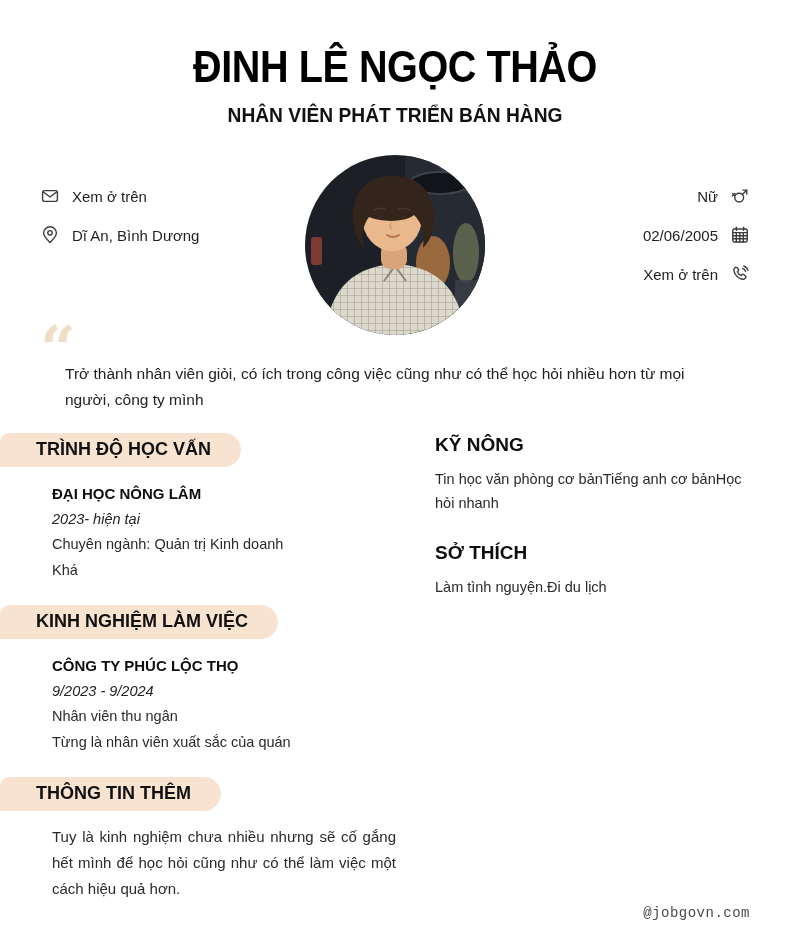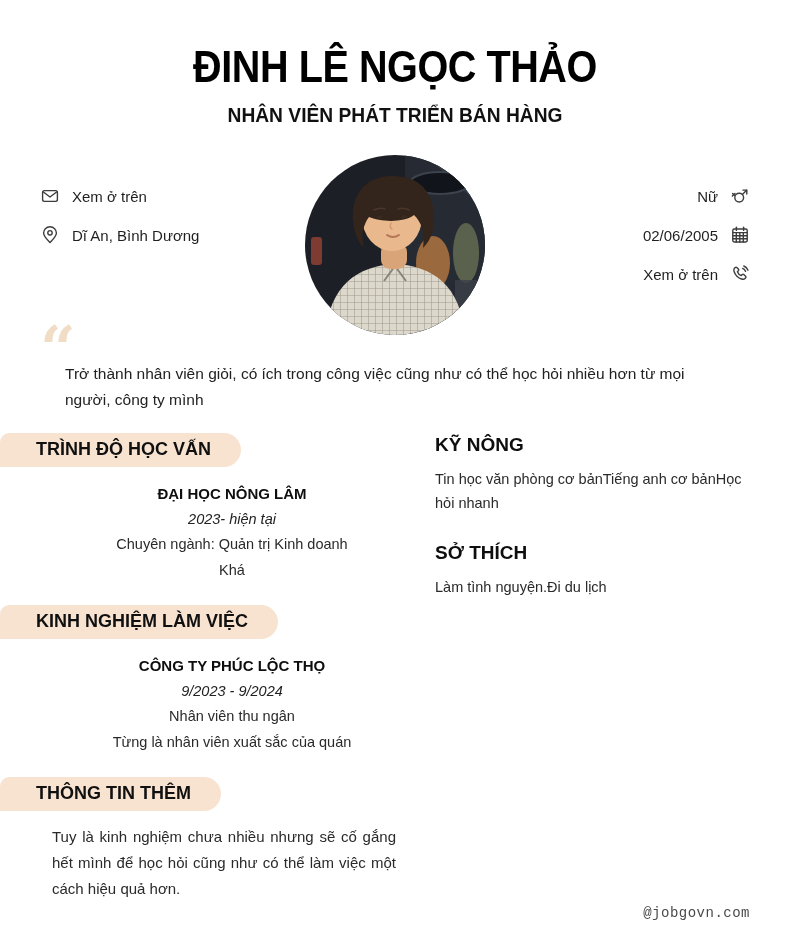--- a/index.html
+++ b/index.html
@@ -40,21 +40,21 @@
   }
   
   .left-col{position:absolute;left:0;top:433px;width:412px;}
   .right-col{position:absolute;left:435px;top:434px;width:316px;}
   .pill{
     display:inline-block;background:#f8e3d1;border-radius:10px 18px 18px 0;
     padding:6px 30px 7px 36px;font-size:18px;font-weight:700;color:#101010;
     white-space:nowrap;
   }
   .section{margin-bottom:22px;}
-  .entry{padding-left:52px;margin-top:14px;text-align:center;}
+  .entry{padding-left:52px;margin-top:14px;}
   .entry p{margin:0;font-size:14.5px;line-height:25.5px;color:#2a2a2a;}
   .entry .entry-title{font-weight:700;font-size:15px;color:#0e0e0e;}
   .entry .entry-period{font-style:italic;color:#222;}
   .add-text{
     padding-left:52px;margin-top:13px;margin-bottom:0;width:344px;
     text-align:justify;font-size:15px;line-height:26px;color:#2a2a2a;
   }
   .rc-heading{margin:0;font-size:19px;font-weight:700;color:#0e0e0e;}
   .rc-text{margin:11px 0 0 0;font-size:14.5px;line-height:24px;color:#2a2a2a;}
   .rc-section{margin-bottom:27px;}

